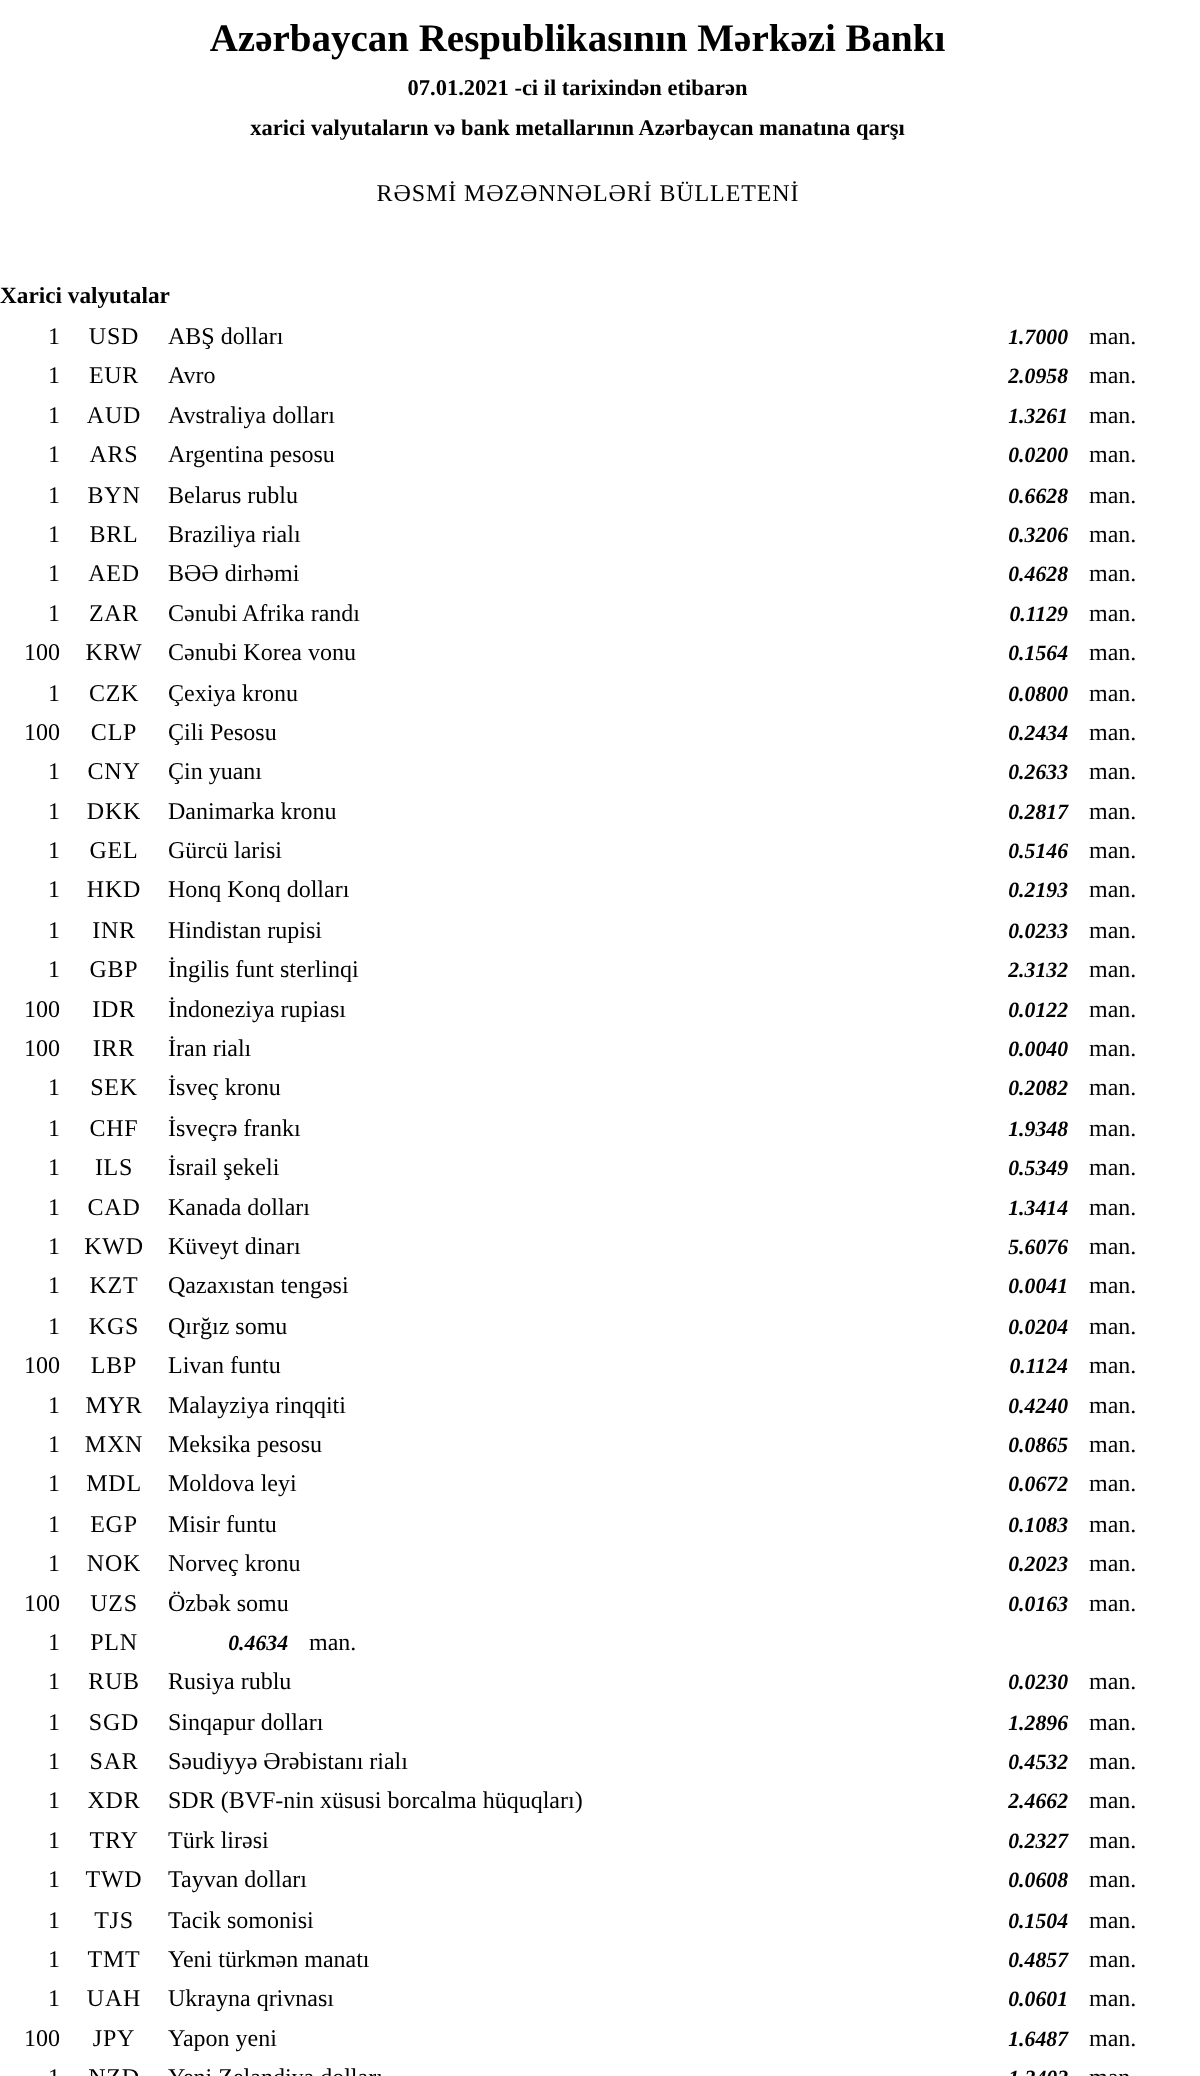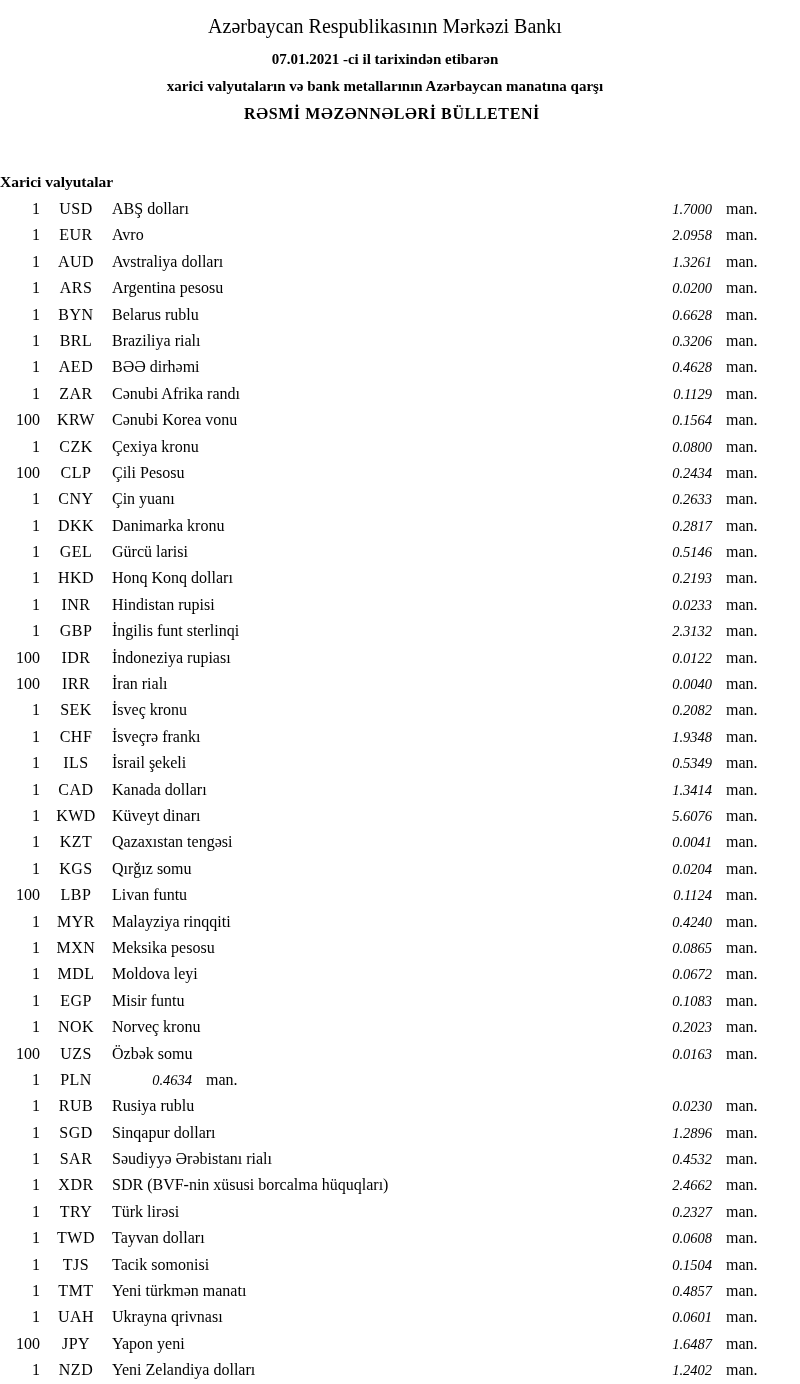--- a/index.html
+++ b/index.html
@@ -9,40 +9,40 @@
     font-family: "Liberation Serif", "DejaVu Serif", serif;
   }
   .page {
     width: 800px;
     height: 1384px;
     padding: 12px 30px 0 0;
     overflow: hidden;
   }
   .header { text-align: center; }
   .doc-title {
-    font-size: 20px;
-    font-weight: normal;
+    font-size: 26px;
+    font-weight: bold;
     line-height: 28px;
   }
   .date-line {
     margin-top: 10px;
     font-size: 15px;
     font-weight: bold;
     line-height: 19px;
   }
   .subtitle-line {
     margin-top: 8px;
     font-size: 15px;
     font-weight: bold;
     line-height: 19px;
   }
   .bulletin-line {
-    margin-top: 8px;
+    margin-top: 24px;
     font-size: 16px;
-    font-weight: bold;
+    font-weight: normal;
     letter-spacing: 0.6px;
     line-height: 20px;
     padding-left: 14px;
   }
   .section-title {
     margin-top: 48px;
     text-align: left;
     font-size: 15.5px;
     font-weight: bold;
     line-height: 20px;
@@ -70,21 +70,21 @@
     flex: 0 0 auto;
   }
   .name {
     margin-left: 10px;
     flex: 1 1 auto;
     overflow: hidden;
   }
   .rate {
     width: 90px;
     text-align: right;
-    font-weight: normal;
+    font-weight: bold;
     font-style: italic;
     font-size: 14.5px;
     flex: 0 0 auto;
   }
   .unit {
     width: 44px;
     margin-left: 14px;
     flex: 0 0 auto;
   }
 </style>

